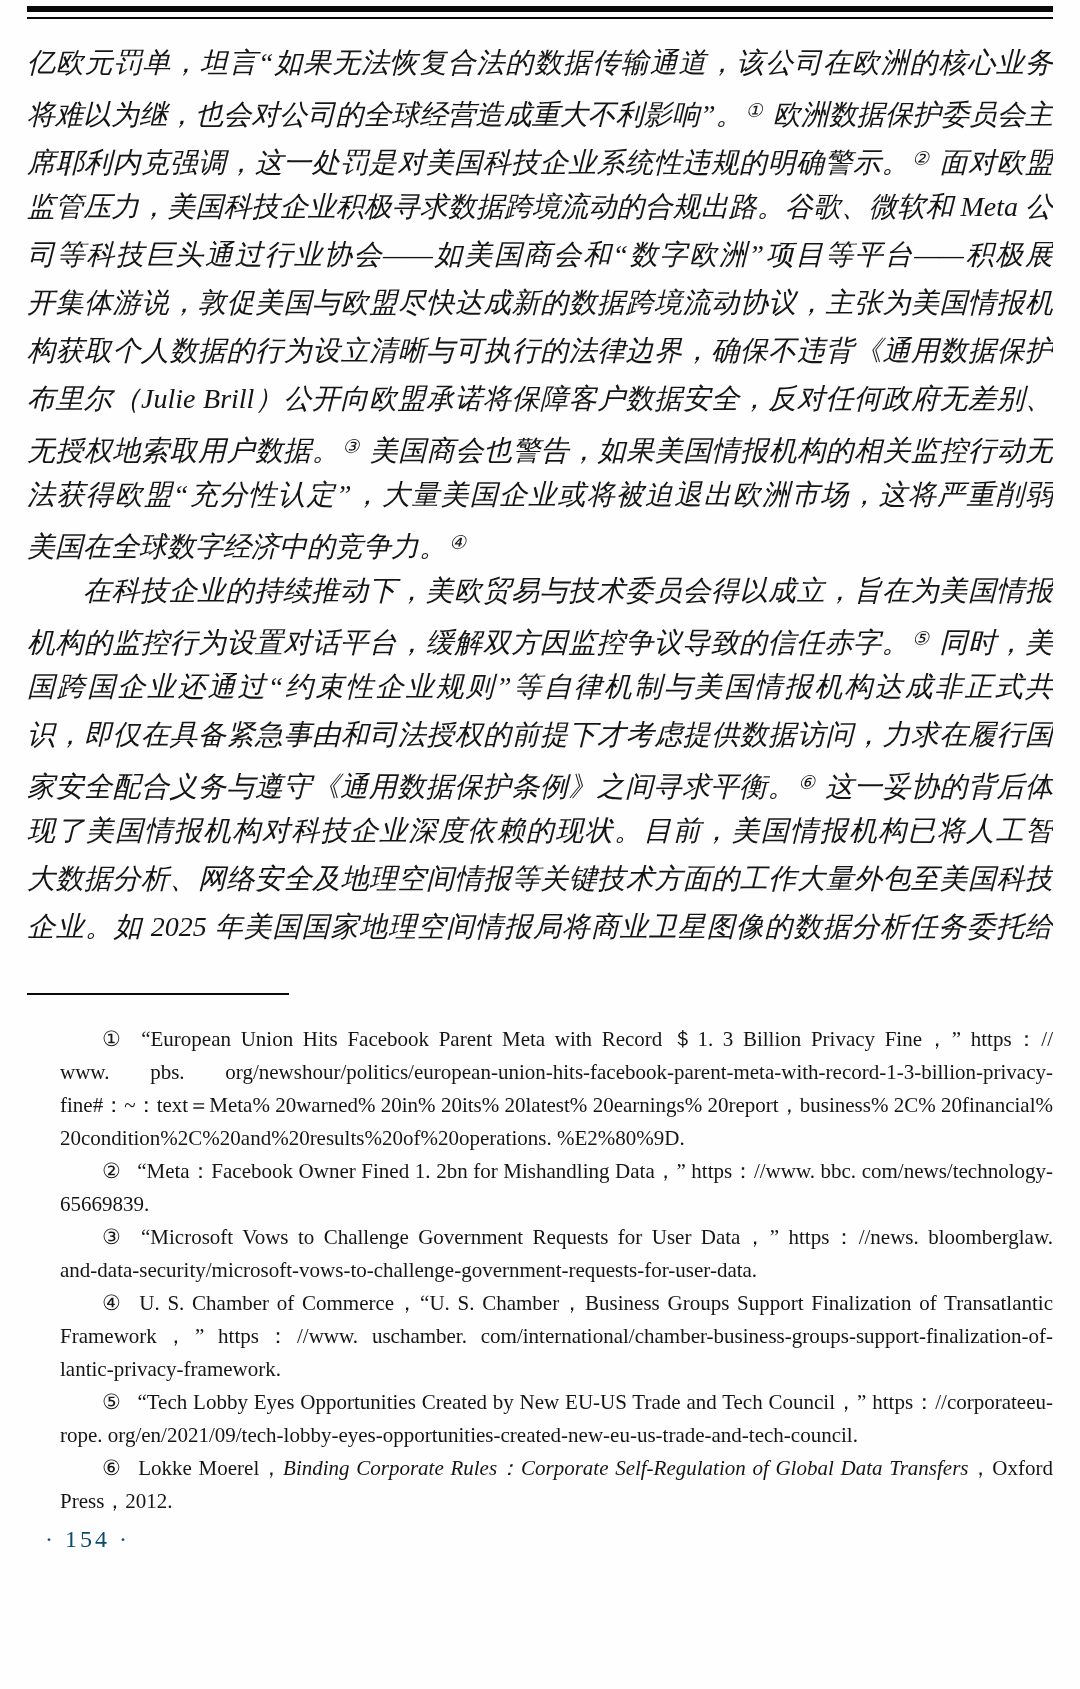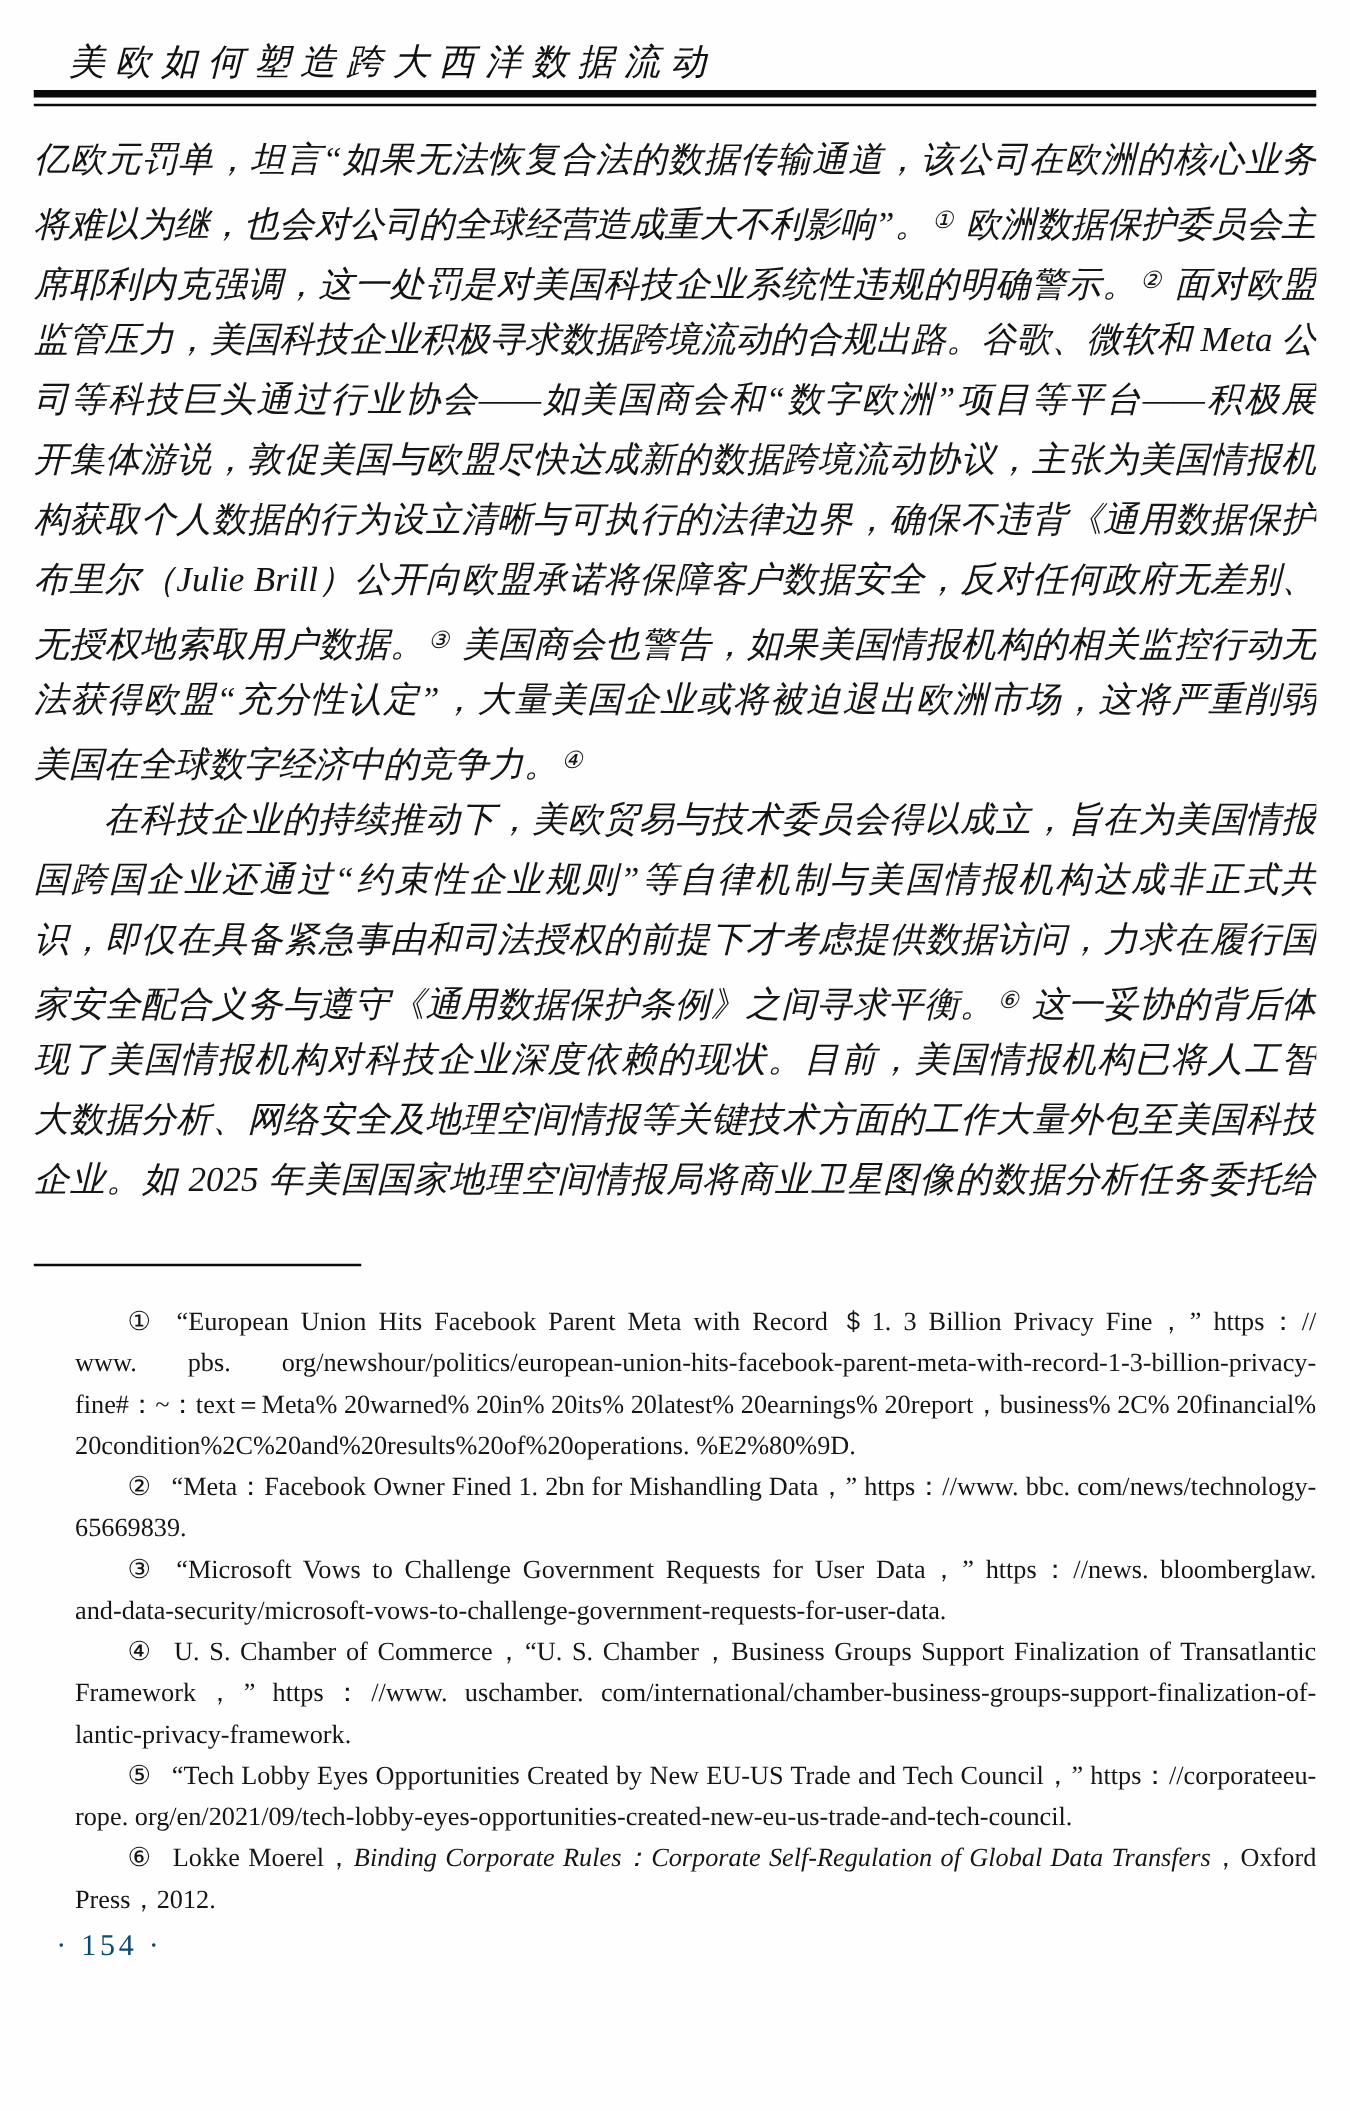--- a/index.html
+++ b/index.html
@@ -61,37 +61,37 @@
     line-height: 26px;
     letter-spacing: 3px;
     color: #0c4a6e;
   }
 </style>
 </head>
 <body>
 
 <div class="page">
 
-  <div class="page-title">美欧如何塑造跨大西洋数据流动</div>
   <div class="rule-thick"></div>
   <div class="rule-thin"></div>
 
   <div class="body-text">
     <div class="b-line"><span>亿欧元罚单，坦言“如果无法恢复合法的数据传输通道，该公司在欧洲的核心业务</span></div>
     <div class="b-line"><span>将难以为继，也会对公司的全球经营造成重大不利影响”。</span><sup class="ref">①</sup><span>欧洲数据保护委员会主</span></div>
     <div class="b-line"><span>席耶利内克强调，这一处罚是对美国科技企业系统性违规的明确警示。</span><sup class="ref">②</sup><span>面对欧盟</span></div>
     <div class="b-line"><span>监管压力，美国科技企业积极寻求数据跨境流动的合规出路。谷歌、微软和 Meta 公</span></div>
     <div class="b-line"><span>司等科技巨头通过行业协会——如美国商会和“数字欧洲”项目等平台——积极展</span></div>
     <div class="b-line"><span>开集体游说，敦促美国与欧盟尽快达成新的数据跨境流动协议，主张为美国情报机</span></div>
     <div class="b-line"><span>构获取个人数据的行为设立清晰与可执行的法律边界，确保不违背《通用数据保护</span></div>
     <div class="b-line"><span>布里尔（Julie Brill）公开向欧盟承诺将保障客户数据安全，反对任何政府无差别、</span></div>
     <div class="b-line"><span>无授权地索取用户数据。</span><sup class="ref">③</sup><span>美国商会也警告，如果美国情报机构的相关监控行动无</span></div>
     <div class="b-line"><span>法获得欧盟“充分性认定”，大量美国企业或将被迫退出欧洲市场，这将严重削弱</span></div>
     <div class="b-line b-end"><span>美国在全球数字经济中的竞争力。</span><sup class="ref">④</sup></div>
     <div class="b-line b-indent"><span>在科技企业的持续推动下，美欧贸易与技术委员会得以成立，旨在为美国情报</span></div>
+    <div class="b-line"><span>机构的监控行为设置对话平台，缓解双方因监控争议导致的信任赤字。</span><sup class="ref">⑤</sup><span>同时，美</span></div>
     <div class="b-line"><span>国跨国企业还通过“约束性企业规则”等自律机制与美国情报机构达成非正式共</span></div>
     <div class="b-line"><span>识，即仅在具备紧急事由和司法授权的前提下才考虑提供数据访问，力求在履行国</span></div>
     <div class="b-line"><span>家安全配合义务与遵守《通用数据保护条例》之间寻求平衡。</span><sup class="ref">⑥</sup><span>这一妥协的背后体</span></div>
     <div class="b-line"><span>现了美国情报机构对科技企业深度依赖的现状。目前，美国情报机构已将人工智能、</span></div>
     <div class="b-line"><span>大数据分析、网络安全及地理空间情报等关键技术方面的工作大量外包至美国科技</span></div>
     <div class="b-line"><span>企业。如 2025 年美国国家地理空间情报局将商业卫星图像的数据分析任务委托给</span></div>
   </div>
 
   <div class="fn-sep"></div>
 

